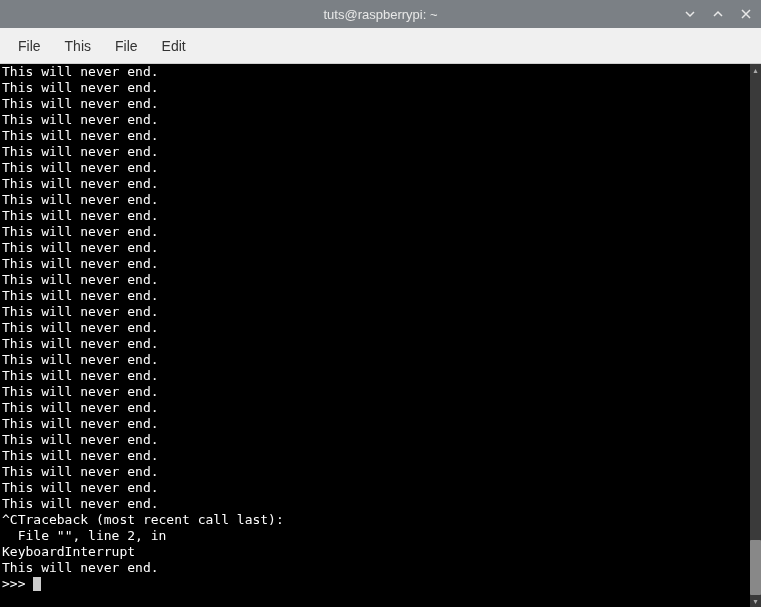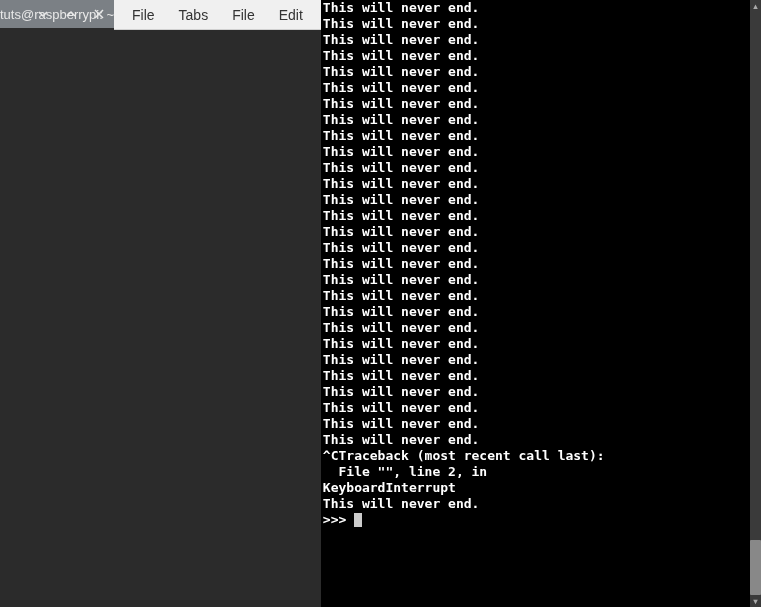--- a/index.html
+++ b/index.html
@@ -11,20 +11,21 @@
       font-family: sans-serif;
       background: #2b2b2b;
       width: 761px;
       height: 607px;
       overflow: hidden;
     }
     .window {
       width: 100%;
       height: 100%;
       display: flex;
+      flex-direction: column;
     }
     .titlebar {
       background: #7b8085;
       height: 28px;
       display: flex;
       align-items: center;
       justify-content: center;
       position: relative;
       color: #e8e8e8;
       font-size: 13px;
@@ -44,40 +45,39 @@
       font-size: 12px;
       cursor: pointer;
       width: 14px;
       height: 14px;
       display: flex;
       align-items: center;
       justify-content: center;
     }
     .menubar {
       background: #f0f0f0;
-      height: 30px;
+      height: 36px;
       display: flex;
       align-items: center;
       padding: 4px 8px;
       gap: 4px;
       border-bottom: 1px solid #d0d0d0;
     }
     .menu-item {
       color: #333;
       font-size: 14px;
       padding: 4px 10px;
       cursor: pointer;
     }
     .terminal-area {
       flex: 1;
       background: #000;
       display: flex;
       position: relative;
       overflow: hidden;
-      font-weight: bold;
     }
     .terminal-content {
       flex: 1;
       color: #fff;
       font-family: "DejaVu Sans Mono", "Courier New", monospace;
       font-size: 13px;
       line-height: 16px;
       white-space: pre;
       padding: 0 2px;
       overflow: hidden;
@@ -157,21 +157,21 @@
       <span class="window-control">
         <svg width="10" height="10" viewBox="0 0 10 10">
             <path d="M1 1 L9 9 M9 1 L1 9" stroke="#e8e8e8" stroke-width="1.5"></path>
           </svg>
       </span>
     </div>
   </div>
 
   <div class="menubar">
     <span class="menu-item">File</span>
-    <span class="menu-item">Tabs</span>
+    <span class="menu-item">This</span>
     <span class="menu-item">File</span>
     <span class="menu-item">Edit</span>
   </div>
 
   <div class="terminal-area">
     <div class="terminal-content" id="term"><span class="terminal-line">This will never end.</span><span class="terminal-line">This will never end.</span><span class="terminal-line">This will never end.</span><span class="terminal-line">This will never end.</span><span class="terminal-line">This will never end.</span><span class="terminal-line">This will never end.</span><span class="terminal-line">This will never end.</span><span class="terminal-line">This will never end.</span><span class="terminal-line">This will never end.</span><span class="terminal-line">This will never end.</span><span class="terminal-line">This will never end.</span><span class="terminal-line">This will never end.</span><span class="terminal-line">This will never end.</span><span class="terminal-line">This will never end.</span><span class="terminal-line">This will never end.</span><span class="terminal-line">This will never end.</span><span class="terminal-line">This will never end.</span><span class="terminal-line">This will never end.</span><span class="terminal-line">This will never end.</span><span class="terminal-line">This will never end.</span><span class="terminal-line">This will never end.</span><span class="terminal-line">This will never end.</span><span class="terminal-line">This will never end.</span><span class="terminal-line">This will never end.</span><span class="terminal-line">This will never end.</span><span class="terminal-line">This will never end.</span><span class="terminal-line">This will never end.</span><span class="terminal-line">This will never end.</span><span class="terminal-line">^CTraceback (most recent call last):</span><span class="terminal-line">  File "<stdin>", line 2, in <module></module></stdin></span><span class="terminal-line">KeyboardInterrupt</span><span class="terminal-line">This will never end.</span><span class="prompt-line"><span>&gt;&gt;&gt; </span><span class="cursor"></span></span></div>
     <div class="scrollbar">
       <div class="scrollbar-arrow-up">▴</div>
       <div class="scrollbar-track">
         <div class="scrollbar-thumb"></div>

